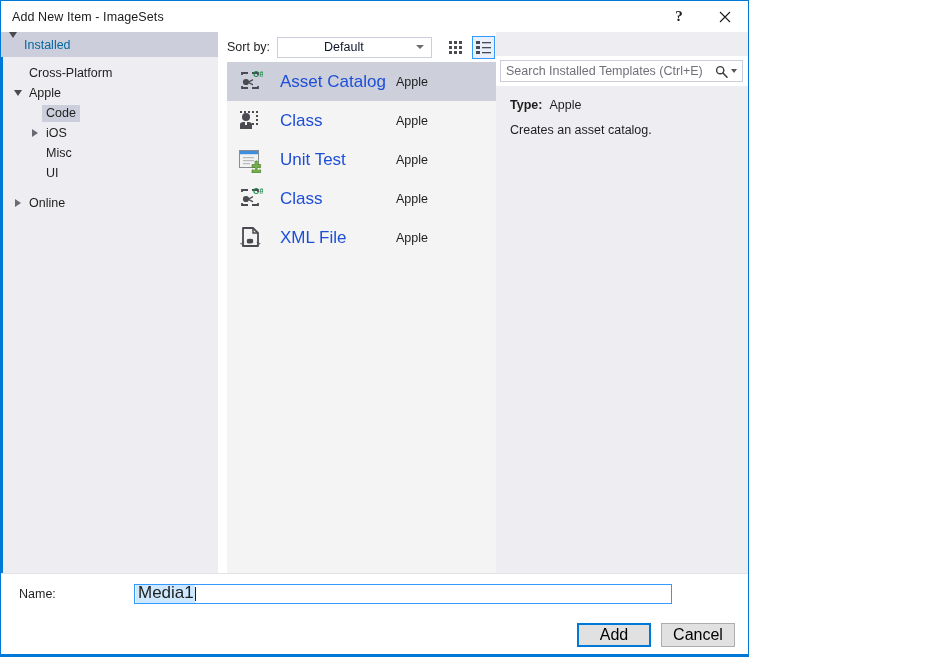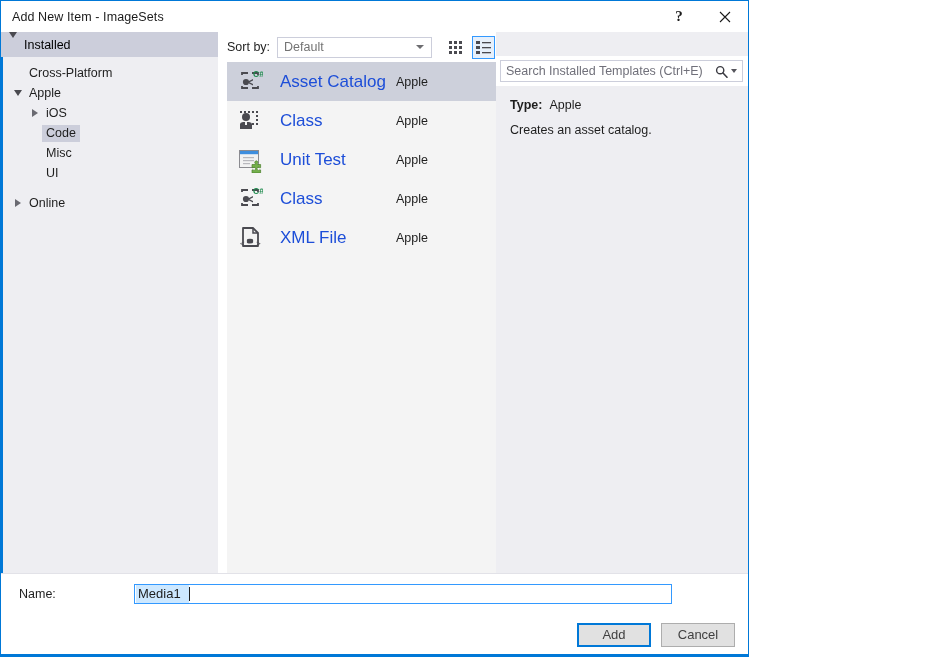--- a/index.html
+++ b/index.html
@@ -84,21 +84,21 @@
     flex-direction: column;
     position: relative;
   }
   .tree-header {
     height: 25px;
     background: #cccedb;
     display: flex;
     align-items: center;
     padding-left: 8px;
     font-size: 12.5px;
-    color: #000000;
+    color: #0369a1;
     cursor: default;
   }
   .tree-header .exp { margin-right: 7px; }
   .tree-body {
     flex: 1 1 auto;
     padding-top: 6px;
     overflow: hidden;
   }
   .tree-node {
     height: 20px;
@@ -168,21 +168,22 @@
     border: 1px solid #cccedb;
     background: #ffffff;
     display: flex;
     align-items: center;
     position: relative;
     cursor: default;
   }
   .combo .cval {
     padding-left: 6px;
     font-size: 12.5px;
-    color: #737373;
+    color: #0f172a;
+    margin-left: 40px;
   }
   .combo .carrow {
     position: absolute;
     right: 7px; top: 50%;
     margin-top: -2px;
     width: 0; height: 0;
     border-left: 4px solid transparent;
     border-right: 4px solid transparent;
     border-top: 4px solid #6d6d70;
   }
@@ -362,24 +363,24 @@
     width: 538px;
     height: 20px;
     border: 1px solid #3399ff;
     background: #ffffff;
     display: flex;
     align-items: center;
     position: relative;
     overflow: hidden;
   }
   .name-input .val {
-    font-size: 13px;
+    font-size: 17px;
     color: #1e1e1e;
     background: #cde8ff;
-    padding: 1px 8px 2px 2px;
+    padding: 1px 1px 2px 2px;
     margin-left: 1px;
   }
   .name-caret {
     width: 1px;
     height: 14px;
     background: #1e1e1e;
   }
 
   
   .footer {
@@ -389,22 +390,22 @@
     display: flex;
     align-items: center;
     justify-content: flex-end;
     padding-right: 13px;
     gap: 10px;
   }
   .btn {
     width: 74px;
     height: 24px;
     font-family: "Liberation Sans", sans-serif;
-    font-size: 13px;
-    color: #404040;
+    font-size: 16px;
+    color: #000000;
     background: #e1e1e1;
     border: 1px solid #adadad;
     cursor: default;
     display: flex;
     align-items: center;
     justify-content: center;
   }
   .btn.primary {
     border: 2px solid #0078d7;
   }
@@ -452,29 +453,29 @@
           <span class="lbl">Cross-Platform</span>
         </div>
 
         <div class="tree-node" style="padding-left:9px;">
           <span class="exp">
               <span class="tri-down"></span>
             </span>
           <span class="lbl">Apple</span>
         </div>
 
+        <div class="tree-node selected" style="padding-left:41px;">
+          <span class="lbl">Code</span>
+        </div>
+
         <div class="tree-node" style="padding-left:26px;">
           <span class="exp">
               <span class="tri-right-hollow"></span>
             </span>
           <span class="lbl">iOS</span>
-        </div>
-
-        <div class="tree-node selected" style="padding-left:41px;">
-          <span class="lbl">Code</span>
         </div>
 
         <div class="tree-node" style="padding-left:41px;">
           <span class="lbl">Misc</span>
         </div>
 
         <div class="tree-node" style="padding-left:41px;text-align:center;">
           <span class="lbl">UI</span>
         </div>
 

